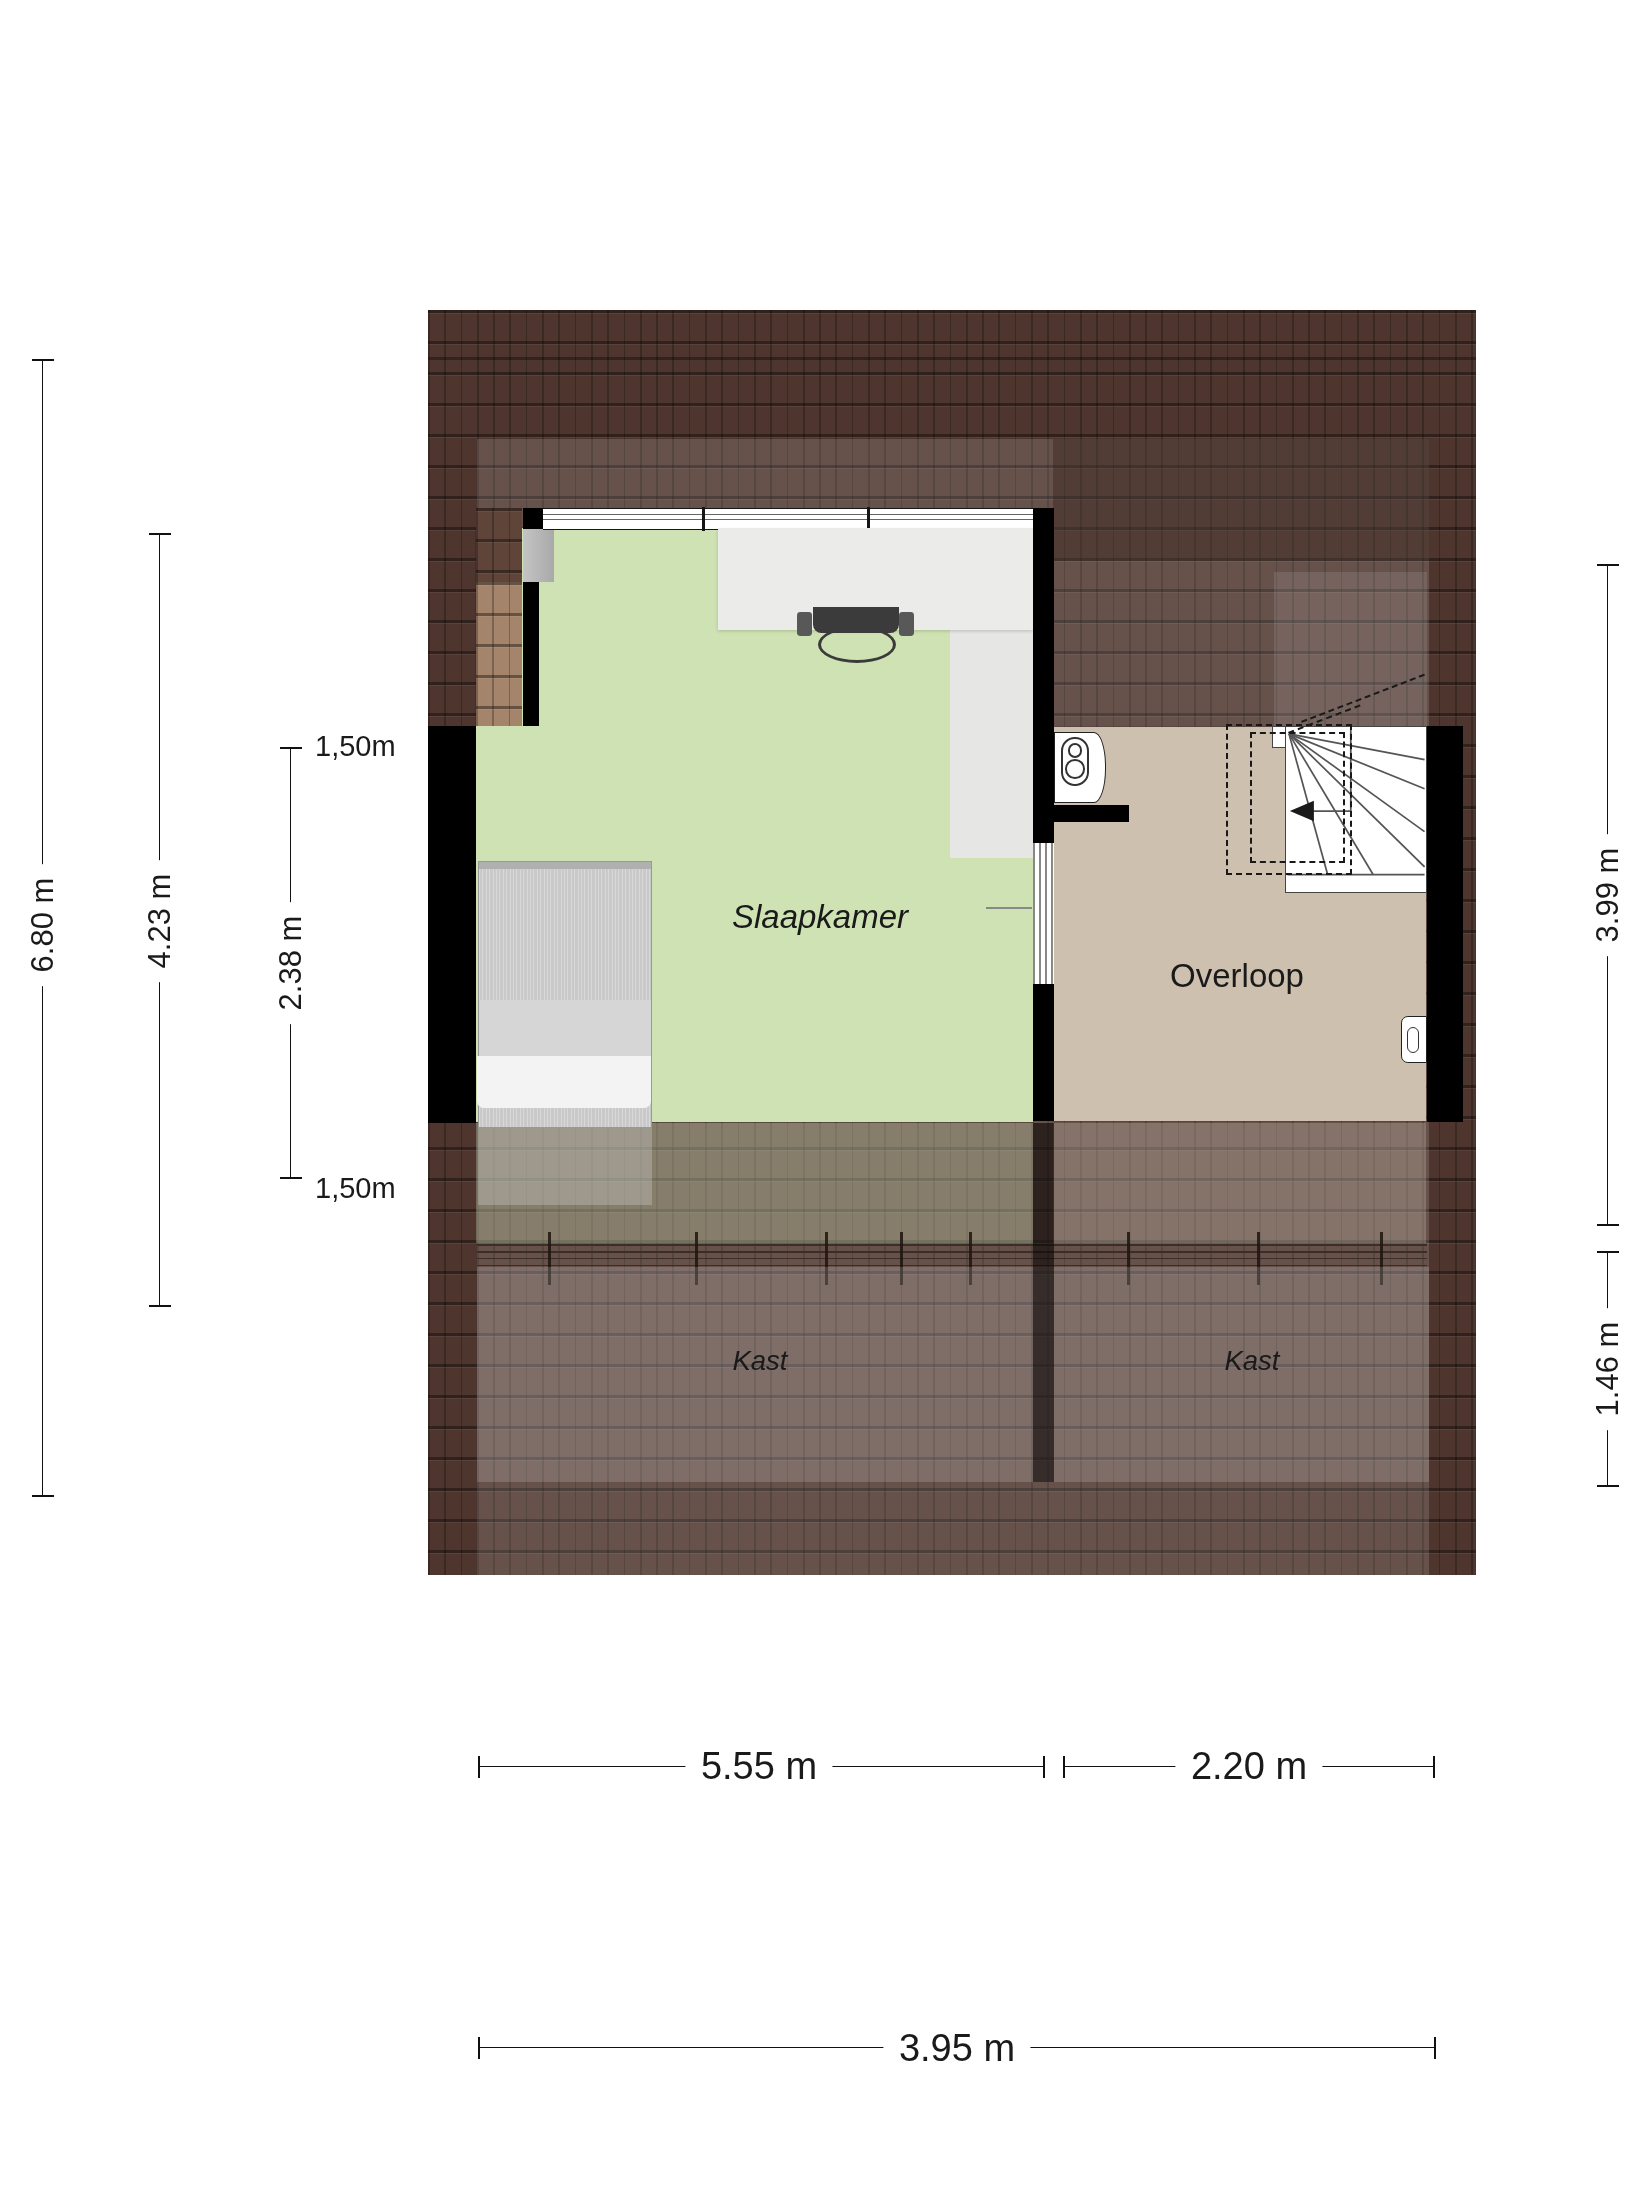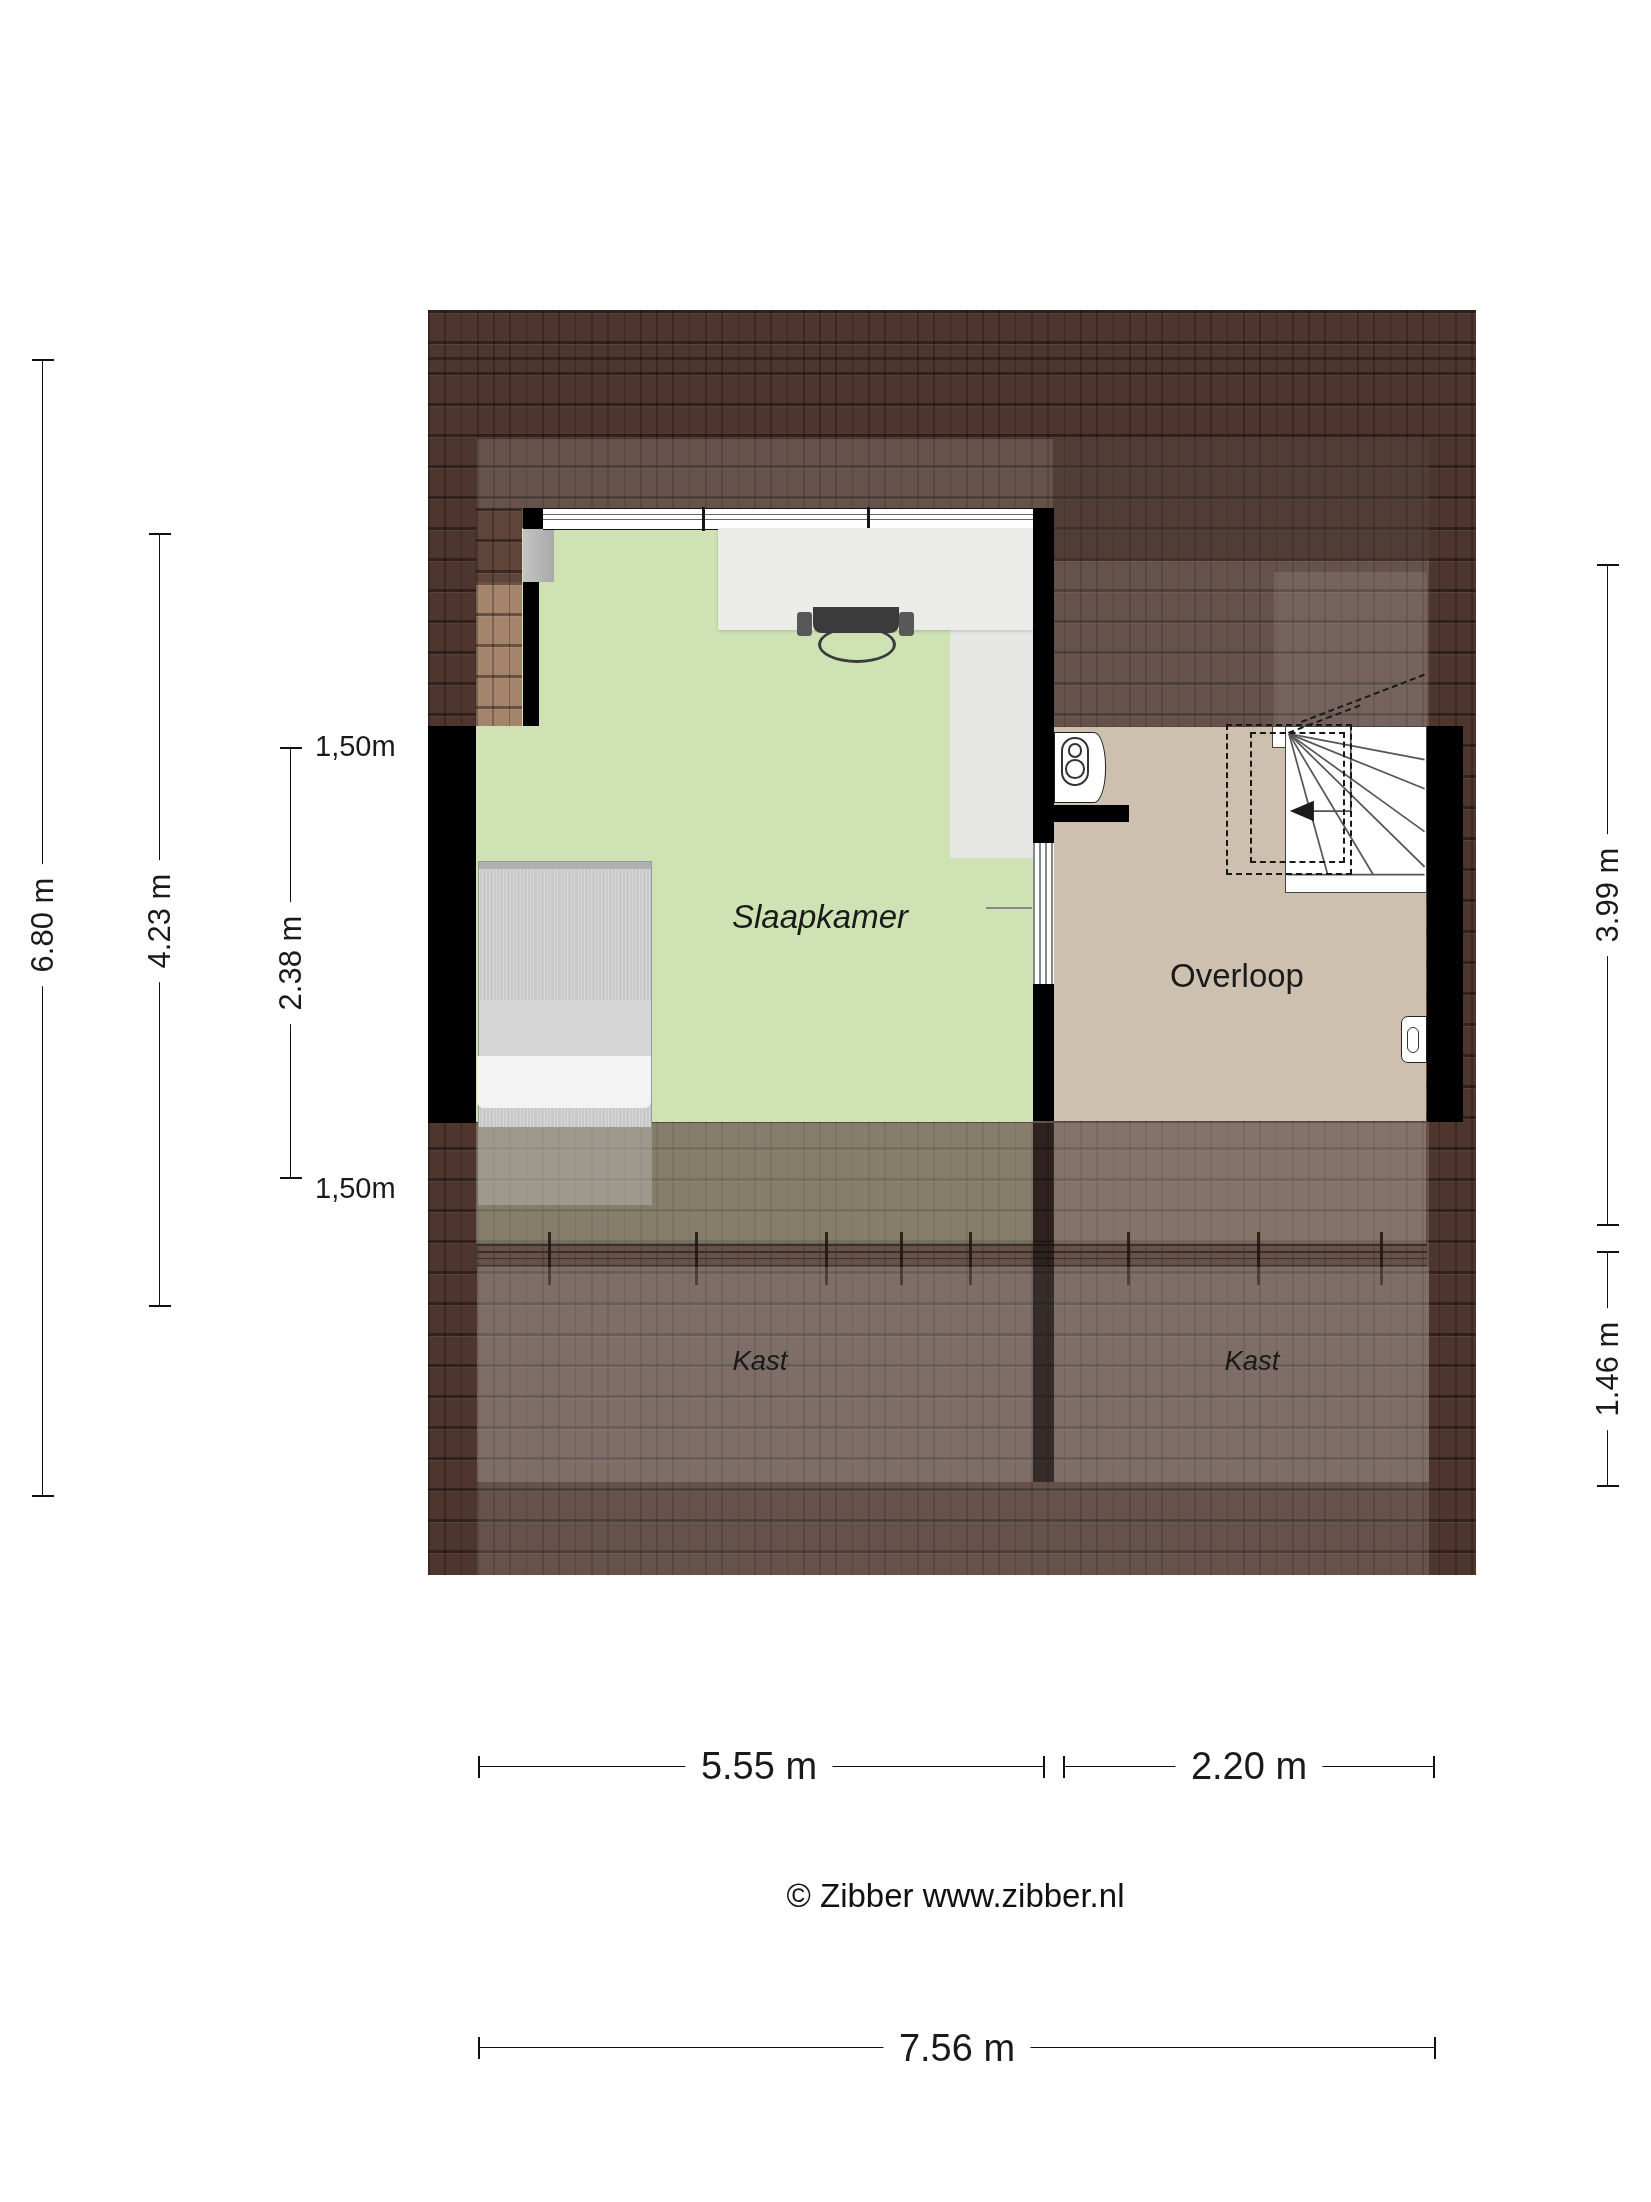--- a/index.html
+++ b/index.html
@@ -180,20 +180,19 @@
   <div class="abs vdim" style="left:1607px;top:1251px;height:236px;"></div>
   <div class="vlabel" style="left:1608px;top:1369px;">1.46 m</div>
 
   <div class="abs hdim" style="left:478px;top:1766px;width:567px;"></div>
   <div class="hlabel" style="left:759px;top:1766px;">5.55 m</div>
 
   <div class="abs hdim" style="left:1063px;top:1766px;width:372px;"></div>
   <div class="hlabel" style="left:1249px;top:1766px;">2.20 m</div>
 
   <div class="abs hdim" style="left:478px;top:2047px;width:958px;"></div>
-  <div class="hlabel" style="left:957px;top:2048px;">7.56 m</div>
+  <div class="hlabel" style="left:957px;top:2048px;">3.95 m</div>
 
   <div class="footer">
-    <div>© Zibber www.zibber.nl</div>
   </div>
 
 </div>
 
 
 </body></html>

